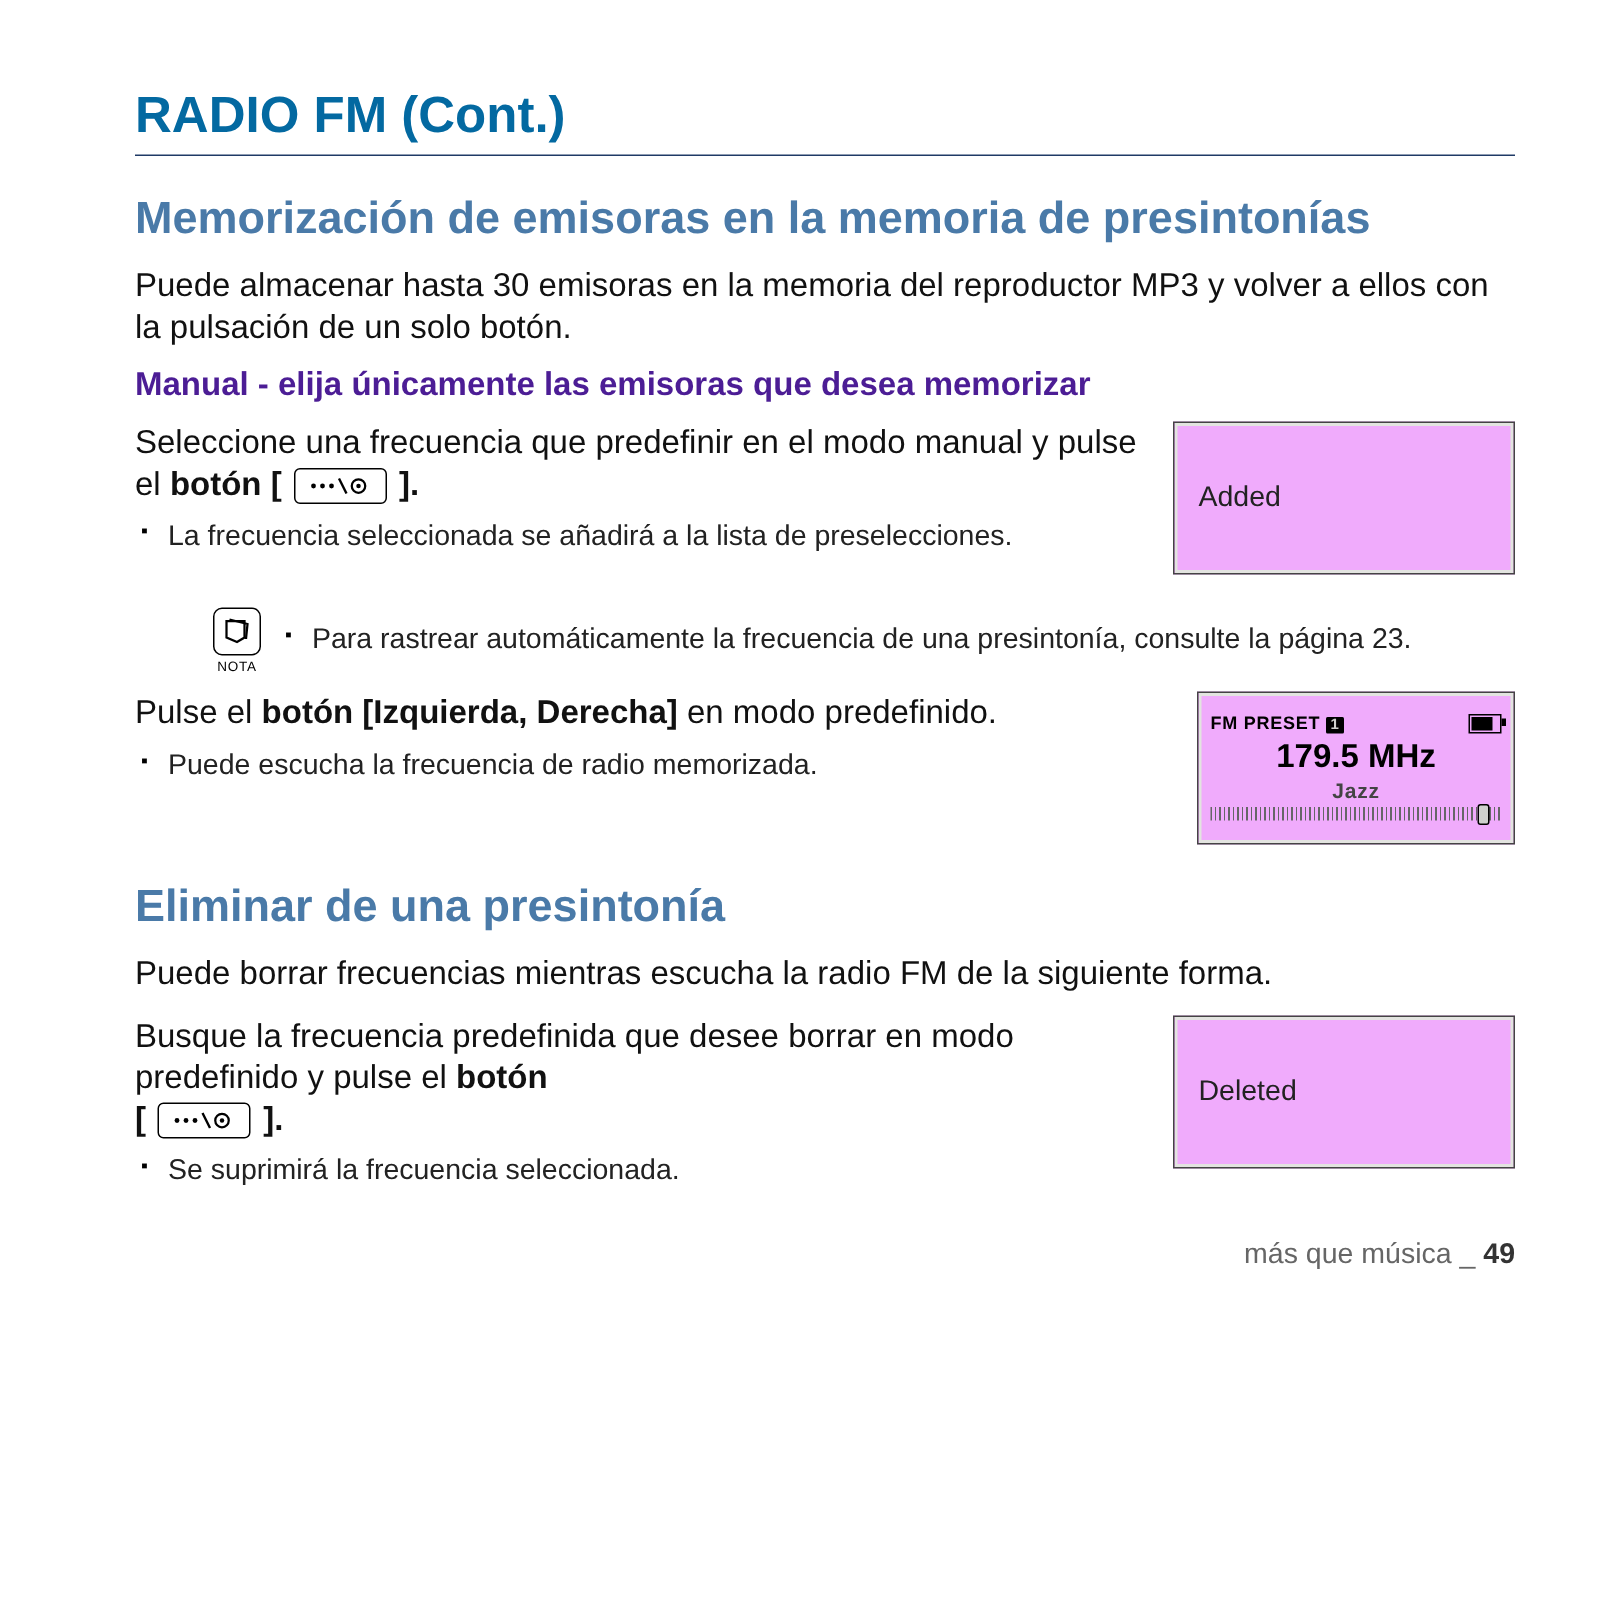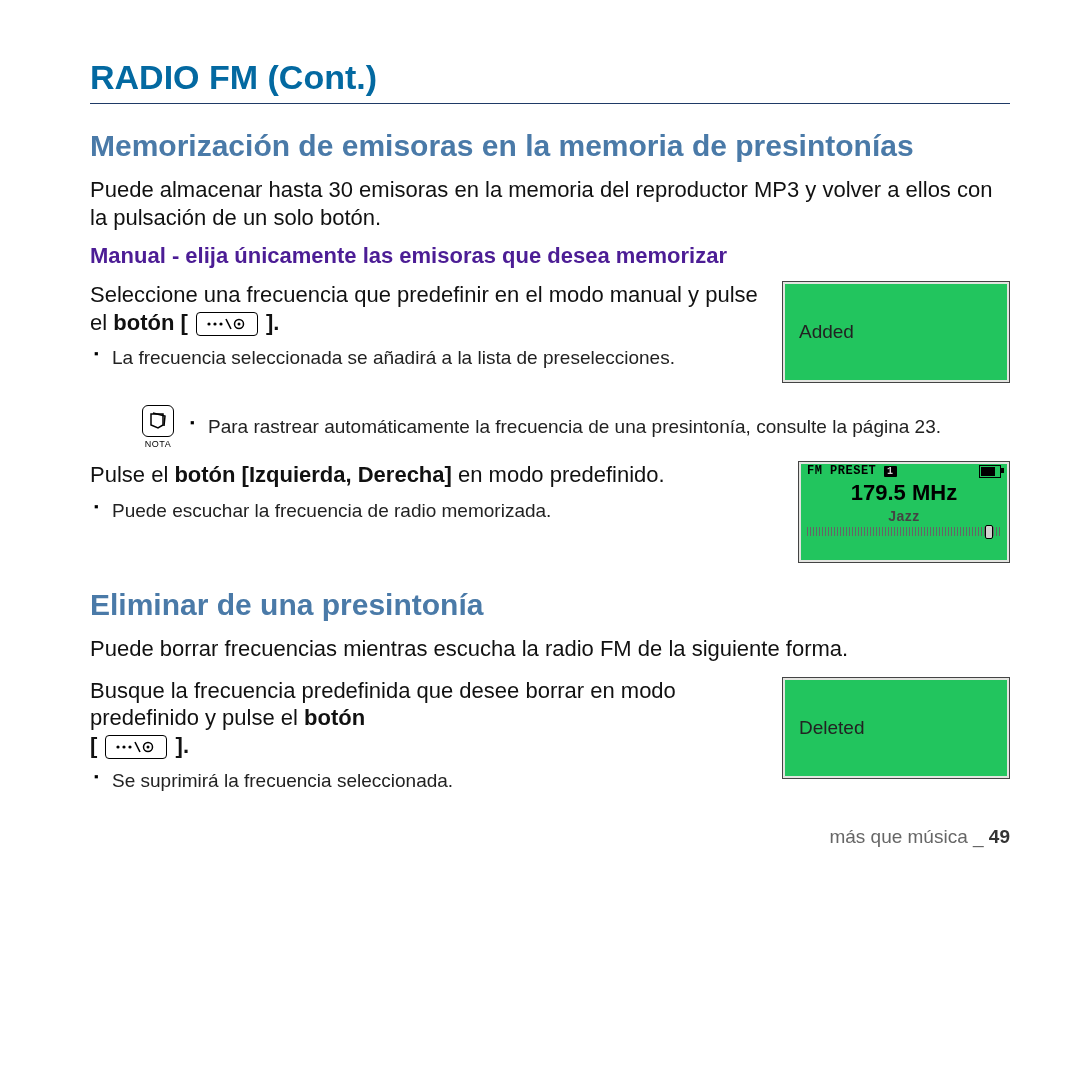--- a/index.html
+++ b/index.html
@@ -95,43 +95,43 @@
     display: flex;
     align-items: center;
     justify-content: center;
     margin-bottom: 2px;
   }
   .note-icon svg { display:block; }
 
   .device-screen {
     width: 210px;
     height: 100px;
-    background: #22c55e;
+    background: #f0abfc;
     border: 1.5px solid #444;
     display: flex;
     align-items: center;
     padding-left: 16px;
     font-size: 19px;
     color: #222;
     box-shadow: inset 0 0 0 2px #e3e4e0;
     flex-shrink: 0;
   }
 
   .device-screen.preset {
     flex-direction: column;
     align-items: stretch;
     padding: 0;
     justify-content: flex-start;
   }
   .preset-top {
     display: flex;
     justify-content: space-between;
     align-items: center;
-    padding: 2px 8px 2px 8px;
-    font-family: Liberation Mono, monospace;
+    padding: 13px 8px 2px 8px;
+    font-family: Liberation Sans, sans-serif;
     font-size: 12px;
     font-weight: bold;
     color: #000;
     letter-spacing: 0.5px;
   }
   .batt {
     width: 20px; height: 11px; border:1.3px solid #000; position: relative;
   }
   .batt::after{content:"";position:absolute;right:-4px;top:2px;width:3px;height:5px;background:#000;}
   .batt-fill{position:absolute;left:1px;top:1px;bottom:1px;width:14px;background:#000;}
@@ -235,21 +235,21 @@
       <li>Para rastrear automáticamente la frecuencia de una presintonía, consulte la página 23.</li>
     </ul>
   </div>
 
   <div class="row">
     <div class="leftcol">
       <div class="body-text">
         <span>Pulse el </span><b><span>botón [Izquierda, Derecha]</span></b><span> en modo predefinido.</span>
       </div>
       <ul class="bullet-list">
-        <li>Puede escuchar la frecuencia de radio memorizada.</li>
+        <li>Puede escucha la frecuencia de radio memorizada.</li>
       </ul>
     </div>
     <div class="device-screen preset">
       <div class="preset-top">
         <span>
           <span>FM PRESET</span>
           <span style="display:inline-block;background:#000;color:#cfd1cd;padding:0 3px;font-size:10px;border-radius:1px">1</span>
         </span>
         <span class="batt">
             <span class="batt-fill"></span>

